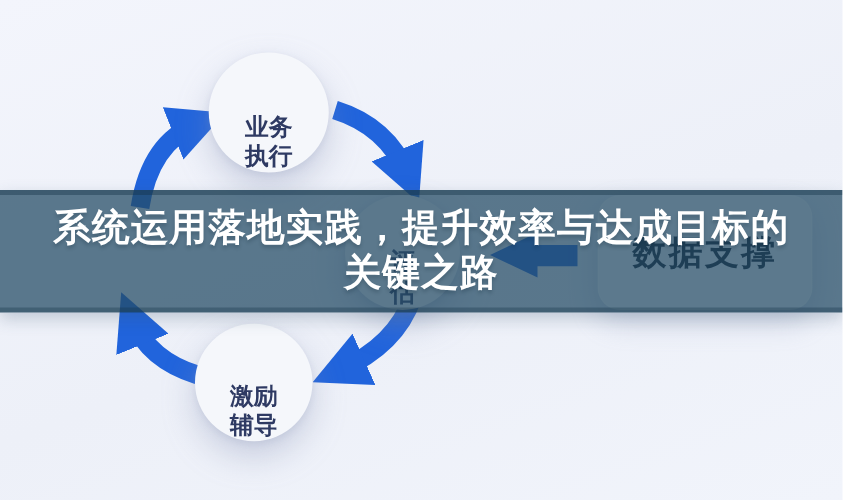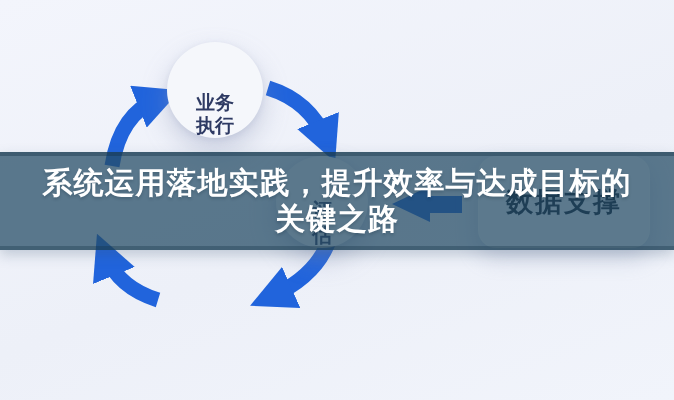--- a/index.html
+++ b/index.html
@@ -96,20 +96,24 @@
   <div class="node node-execution">
     <span>业务</span>
     <span>执行</span>
   </div>
 
   <div class="node node-evaluation">
     <span>评</span>
     <span>估</span>
   </div>
 
+  <div class="node node-coaching">
+    <span>激励</span>
+    <span>辅导</span>
+  </div>
 
   <div class="support-card">
     <span>数据支撑</span>
   </div>
 
   <div class="banner"></div>
   <div class="banner-title">
     <span>系统运用落地实践，提升效率与达成目标的</span>
     <span>关键之路</span>
   </div>

